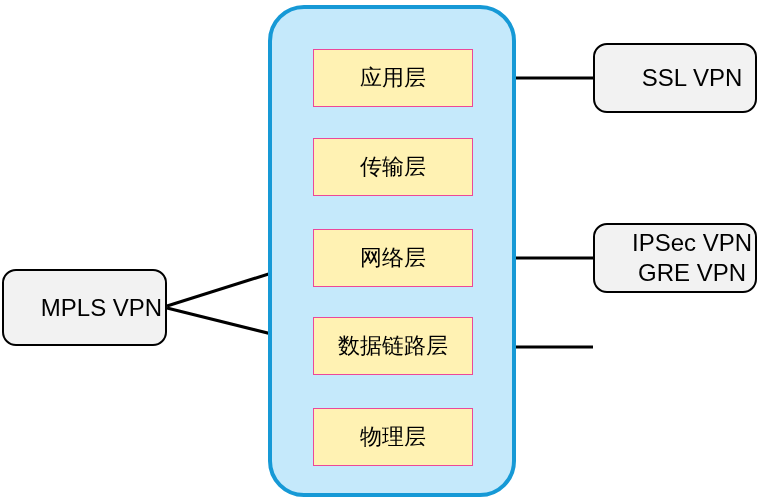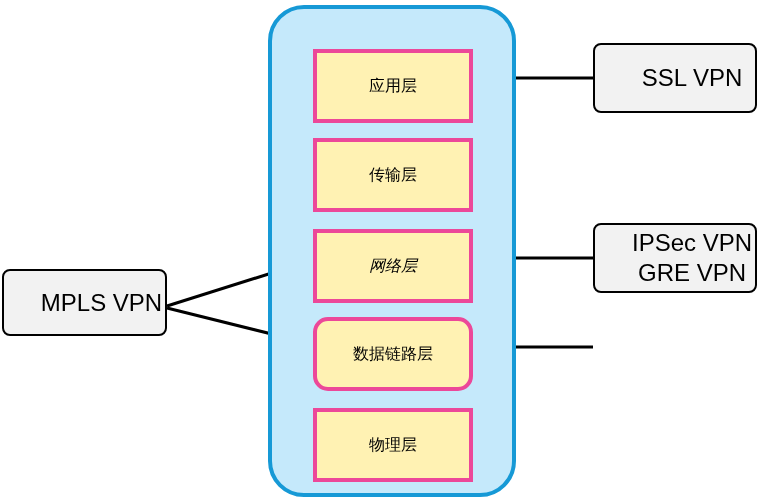--- a/index.html
+++ b/index.html
@@ -30,53 +30,53 @@
     height: 492px;
     box-sizing: border-box;
     background: #c5e9fb;
     border: 4px solid #1699d6;
     border-radius: 36px;
   }
   .layer-box {
     position: absolute;
     left: 313px;
     width: 160px;
-    height: 74px;
+    height: 58px;
     box-sizing: border-box;
     background: #fff2b3;
-    border: 4px solid #ec4899;
+    border: 1px solid #ec4899;
     display: flex;
     align-items: center;
     justify-content: center;
-    font-size: 16px;
+    font-size: 22px;
     color: #000000;
   }
   .layer-application { top: 49px; }
   .layer-transport   { top: 138px; text-align: center; }
-  .layer-network     { top: 229px; font-style: italic; }
-  .layer-datalink    { top: 317px; border-radius: 15px; }
+  .layer-network     { top: 229px; }
+  .layer-datalink    { top: 317px; }
   .layer-physical    { top: 408px; justify-content: center; }
 
   .vpn-node {
     position: absolute;
     box-sizing: border-box;
     background: #f2f2f2;
     border: 2px solid #000000;
-    border-radius: 8px;
+    border-radius: 14px;
     display: flex;
     flex-direction: column;
     align-items: center;
     justify-content: center;
     font-size: 24px;
     line-height: 30px;
     color: #000000;
     text-align: center;
     padding-left: 34px;
   }
-  .node-mpls  { left: 2px;   top: 269px; width: 165px; height: 67px; }
+  .node-mpls  { left: 2px;   top: 269px; width: 165px; height: 77px; }
   .node-ssl   { left: 593px; top: 43px;  width: 164px; height: 70px; }
   .node-ipsec { left: 593px; top: 223px; width: 164px; height: 70px; }
   .node-l2tp  { left: 593px; top: 313px; width: 164px; height: 70px; }
   .vpn-line:empty { display: none; }
 </style>
 </head>
 <body>
 
 <div class="stage">
 

